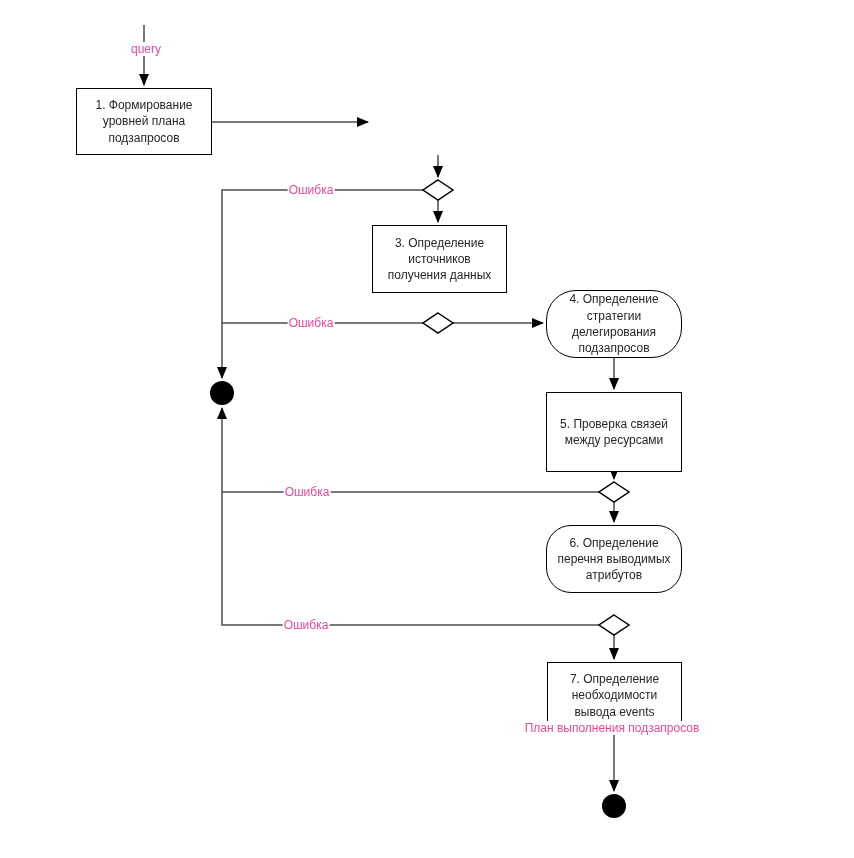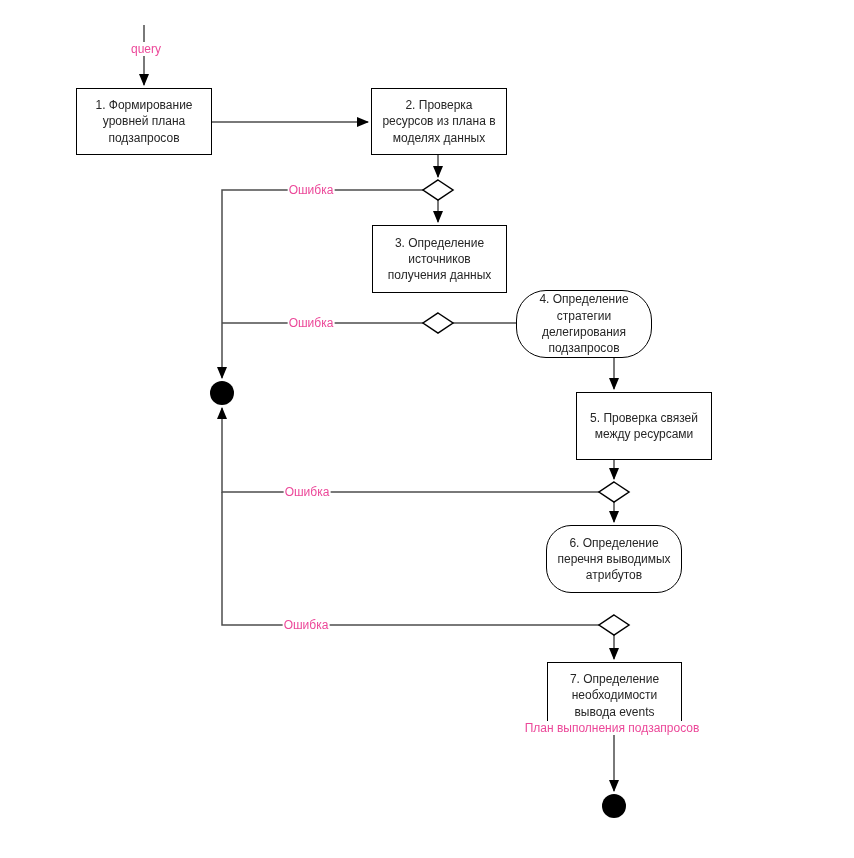--- a/index.html
+++ b/index.html
@@ -42,22 +42,22 @@
     transform: translate(-50%, -50%);
     font-size: 12px;
     color: #ec4899;
     background: #ffffff;
     padding: 0 1px;
     white-space: nowrap;
   }
   .node-1 { left: 76px;  top: 88px;  width: 136px; height: 67px; }
   .node-2 { left: 371px; top: 88px;  width: 136px; height: 67px; }
   .node-3 { left: 372px; top: 225px; width: 135px; height: 68px; }
-  .node-4 { left: 516px; top: 290px; width: 136px; height: 68px; border-radius: 30px; }
-  .node-5 { left: 576px; top: 392px; width: 136px; height: 68px; }
+  .node-4 { left: 546px; top: 290px; width: 136px; height: 68px; border-radius: 30px; }
+  .node-5 { left: 546px; top: 392px; width: 136px; height: 80px; }
   .node-6 { left: 546px; top: 525px; width: 136px; height: 68px; border-radius: 25px; }
   .node-7 { left: 547px; top: 662px; width: 135px; height: 67px; }
   .label-query  { left: 146px; top: 49px; }
   .label-err-1  { left: 311px; top: 190px; }
   .label-err-2  { left: 311px; top: 323px; }
   .label-err-3  { left: 307px; top: 492px; }
   .label-err-4  { left: 306px; top: 625px; }
   .label-final  { left: 612px; top: 728px; }
 </style>
 </head>
@@ -105,23 +105,20 @@
     <polygon points="614,482 629,492 614,502 599,492" fill="#ffffff" stroke="#000000" stroke-width="1.5"></polygon>
     <polygon points="614,615 629,625 614,635 599,625" fill="#ffffff" stroke="#000000" stroke-width="1.5"></polygon>
 
     <circle cx="222" cy="393" r="12" fill="#000000"></circle>
     <circle cx="614" cy="806" r="12" fill="#000000"></circle>
   </svg>
 
   <div class="node node-1">1. Формирование
 уровней плана
 подзапросов</div>
-  <div class="node node-2">2. Проверка
-ресурсов из плана в
-моделях данных</div>
   <div class="node node-3">3. Определение
 источников
 получения данных</div>
   <div class="node node-4">4. Определение
 стратегии
 делегирования
 подзапросов</div>
   <div class="node node-5">5. Проверка связей
 между ресурсами</div>
   <div class="node node-6">6. Определение

